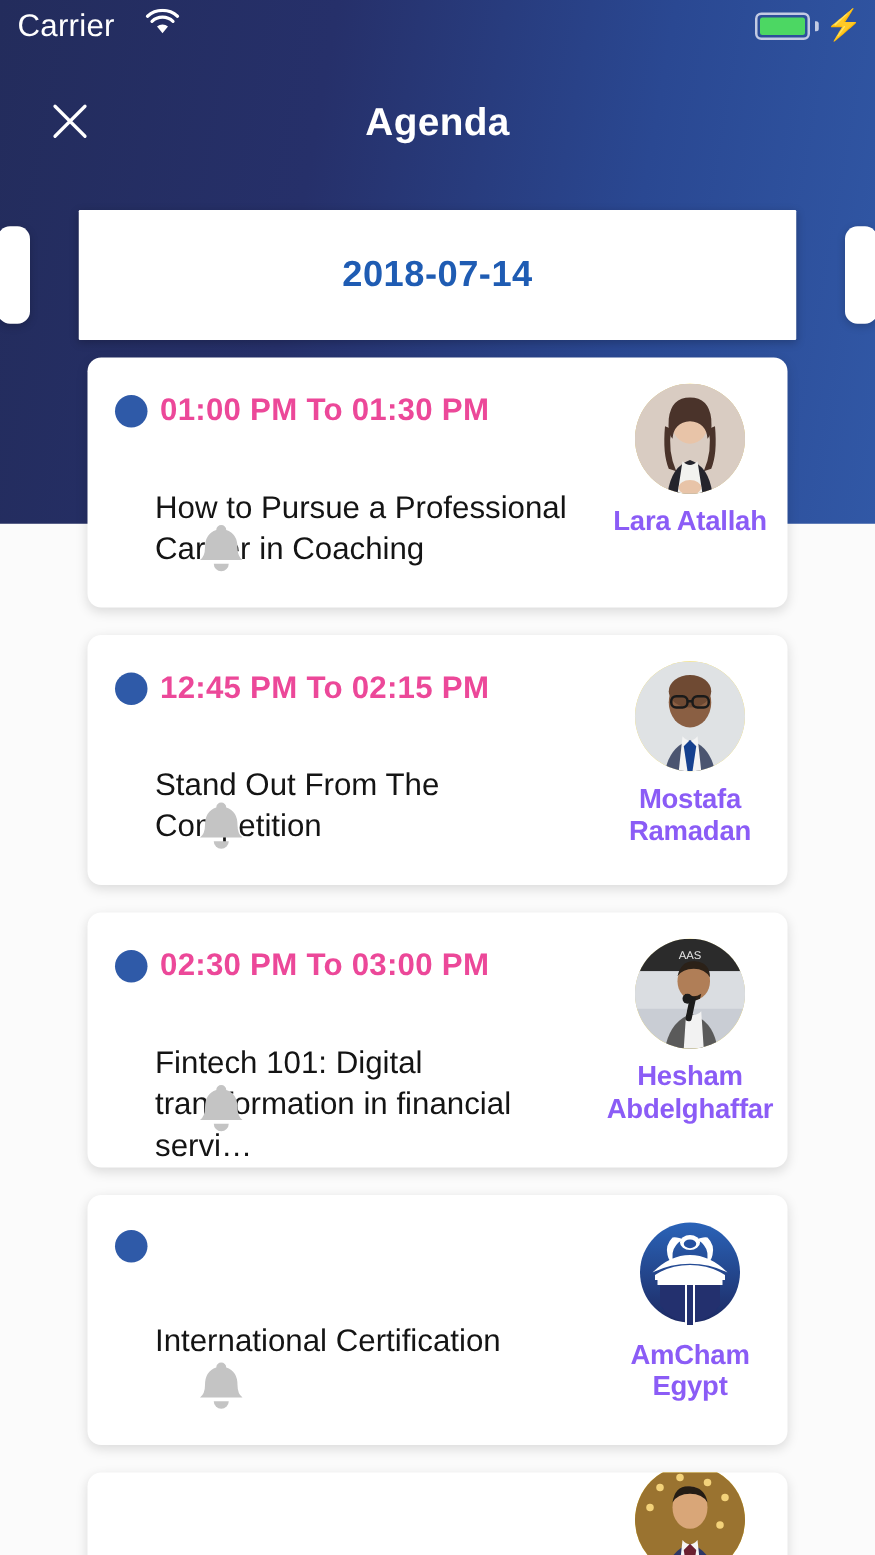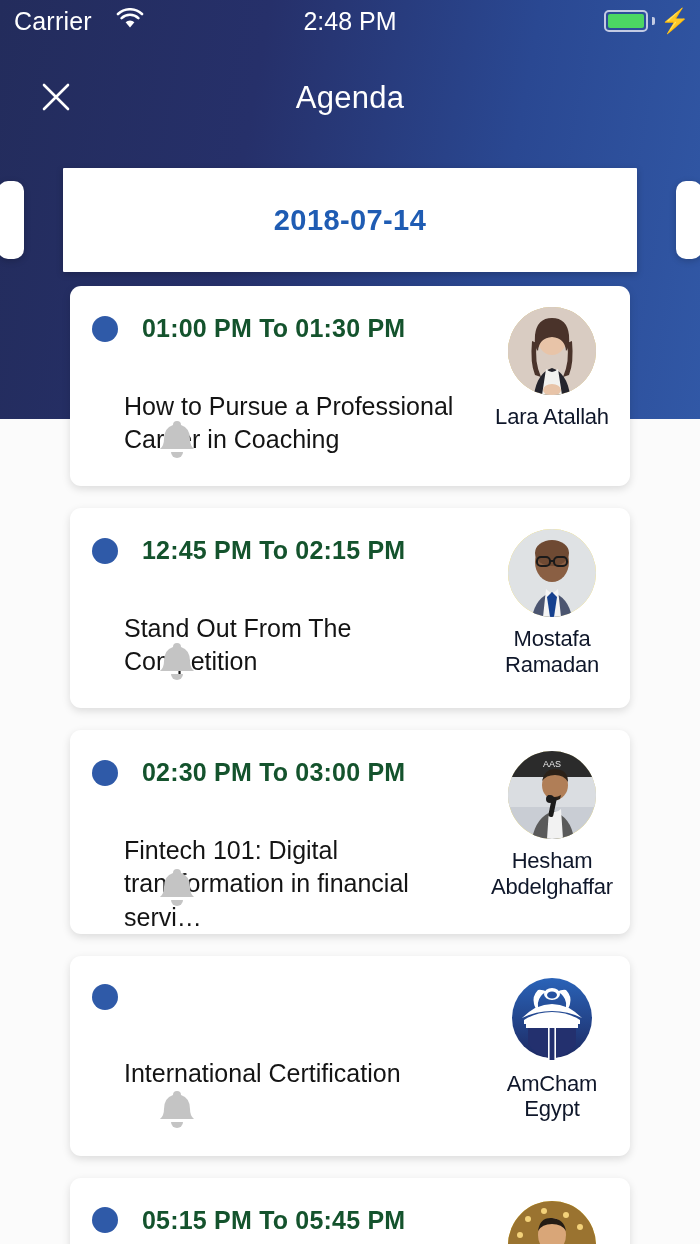--- a/index.html
+++ b/index.html
@@ -16,21 +16,21 @@
     position:absolute; top:0; left:0; width:700px; height:419px;
     background:linear-gradient(100deg,#232c5c 0%, #26306a 35%, #2a4892 70%, #3158a6 100%);
     overflow:hidden;
   }
 
   
   .statusbar {
     position:absolute; top:0; left:0; width:700px; height:42px;
     display:flex; align-items:center; color:#ffffff;
   }
-  .sb-left { position:absolute; left:14px; display:flex; align-items:center; gap:24px; }
+  .sb-left { position:absolute; left:14px; display:flex; align-items:flex-start; gap:24px; }
   .sb-carrier { font-size:25px; letter-spacing:.2px; }
   .sb-center {
     position:absolute; left:0; width:700px; text-align:center;
     font-size:25px; font-weight:500;
   }
   .sb-right { position:absolute; right:10px; display:flex; align-items:center; gap:3px; }
   .batt {
     width:44px; height:22px; border:2px solid #c3cbe3; border-radius:5px;
     padding:2px; display:flex; align-items:center;
   }
@@ -39,21 +39,21 @@
   .bolt { font-size:24px; line-height:1; color:#ffffff; margin-left:2px; }
 
   
   .navbar { position:absolute; top:60px; left:0; width:700px; height:80px; }
   .close-btn {
     position:absolute; left:32px; top:13px; width:48px; height:48px;
     display:flex; align-items:center; justify-content:center; cursor:pointer;
   }
   .nav-title {
     position:absolute; left:0; width:700px; top:20px;
-    text-align:center; color:#ffffff; font-size:31px; font-weight:normal;
+    text-align:center; color:#ffffff; font-size:31px; font-weight:bold;
     letter-spacing:.3px;
   }
 
   
   .date-carousel { position:absolute; top:168px; left:0; width:700px; height:104px; }
   .date-chip {
     position:absolute; top:0; left:63px; width:574px; height:104px;
     background:#ffffff; border-radius:1px;
     display:flex; align-items:center; justify-content:center;
     box-shadow:0 2px 7px rgba(0,0,0,.22);
@@ -75,37 +75,37 @@
     position:relative; margin:0 70px 22px 70px; width:560px; min-height:200px;
     background:#ffffff; border-radius:11px;
     box-shadow:0 3px 9px rgba(0,0,0,.13);
     padding:28px 0 0 0; cursor:pointer;
   }
   .card-time-row { display:flex; align-items:center; padding:0 0 0 22px; }
   .time-dot {
     width:26px; height:26px; border-radius:50%; background:#2f5aa8;
     flex:0 0 auto; margin-right:10px;
   }
-  .time-text { font-size:25px; font-weight:bold; color:#14532d; letter-spacing:.2px; white-space:nowrap;margin-left:14px; }
+  .time-text { font-size:25px; font-weight:bold; color:#ec4899; letter-spacing:.2px; white-space:nowrap; }
   .card-body { display:flex; padding:0 14px 0 54px; margin-top:12px; }
   .card-title {
     flex:1 1 auto; font-size:25px; color:#141414; line-height:1.33;
     padding-right:14px; padding-top:2px;margin-top:33px;
   }
   .speaker-col {
     flex:0 0 auto; width:128px; margin-top:-48px;
     display:flex; flex-direction:column; align-items:center;
   }
   .avatar {
     width:88px; height:88px; border-radius:50%; overflow:hidden;
     background:#fde047; position:relative;
   }
   .avatar svg { display:block; width:88px; height:88px; }
   .speaker-name {
-    margin-top:9px; font-size:22px; font-weight:normal; color:#0f172a;
+    margin-top:9px; font-size:22px; font-weight:bold; color:#8b5cf6;
     text-align:center; line-height:1.16; letter-spacing:-.2px;
   }
   .bell-wrap { position:absolute; left:84px; bottom:22px; cursor:pointer; }
 
   
   .agenda-card.partial { overflow:hidden; height:84px; min-height:0; margin-bottom:0; }
 </style>
 </head>
 <body>
 
@@ -115,21 +115,20 @@
     <div class="sb-left">
       <span class="sb-carrier">Carrier</span>
       <span>
         <svg width="28" height="22" viewBox="0 0 28 22">
           <path d="M14 19.5 L9.6 14.2 a6.8 6.8 0 0 1 8.8 0 Z" fill="#fff"></path>
           <path d="M5.6 10.1 a12.2 12.2 0 0 1 16.8 0" stroke="#fff" stroke-width="2.6" fill="none" stroke-linecap="round"></path>
           <path d="M2.0 6.0 a17.6 17.6 0 0 1 24 0" stroke="#fff" stroke-width="2.6" fill="none" stroke-linecap="round"></path>
         </svg>
       </span>
     </div>
-    <div class="sb-center">2:48 PM</div>
     <div class="sb-right">
       <span class="batt">
           <span class="batt-fill"></span>
         </span>
       <span class="batt-cap"></span>
       <span class="bolt">⚡</span>
     </div>
   </div>
 
   <div class="navbar">
@@ -285,24 +284,20 @@
     </div>
     <div class="bell-wrap">
       <svg width="46" height="46" viewBox="0 0 46 46">
         <path d="M23 7 a4 4 0 0 1 4 4 q9 3 9 14 q0 7 4 10 H6 q4-3 4-10 q0-11 9-14 a4 4 0 0 1 4-4 z" fill="#c4c4c4"></path>
         <path d="M17 38 a6 6 0 0 0 12 0 z" fill="#c4c4c4"></path>
       </svg>
     </div>
   </div>
 
   <div class="agenda-card partial">
-    <div class="card-time-row">
-      <span class="time-dot"></span>
-      <span class="time-text">05:15 PM To 05:45 PM</span>
-    </div>
     <div class="card-body">
       <div class="card-title"></div>
       <div class="speaker-col" style="margin-top:-46px;">
         <div class="avatar">
           <svg viewBox="0 0 88 88">
             <rect width="88" height="88" fill="#9a7330"></rect>
             <circle cx="20" cy="18" r="3" fill="#f3d27a"></circle>
             <circle cx="36" cy="10" r="3" fill="#f3d27a"></circle>
             <circle cx="58" cy="14" r="3" fill="#f3d27a"></circle>
             <circle cx="72" cy="26" r="3" fill="#f3d27a"></circle>

